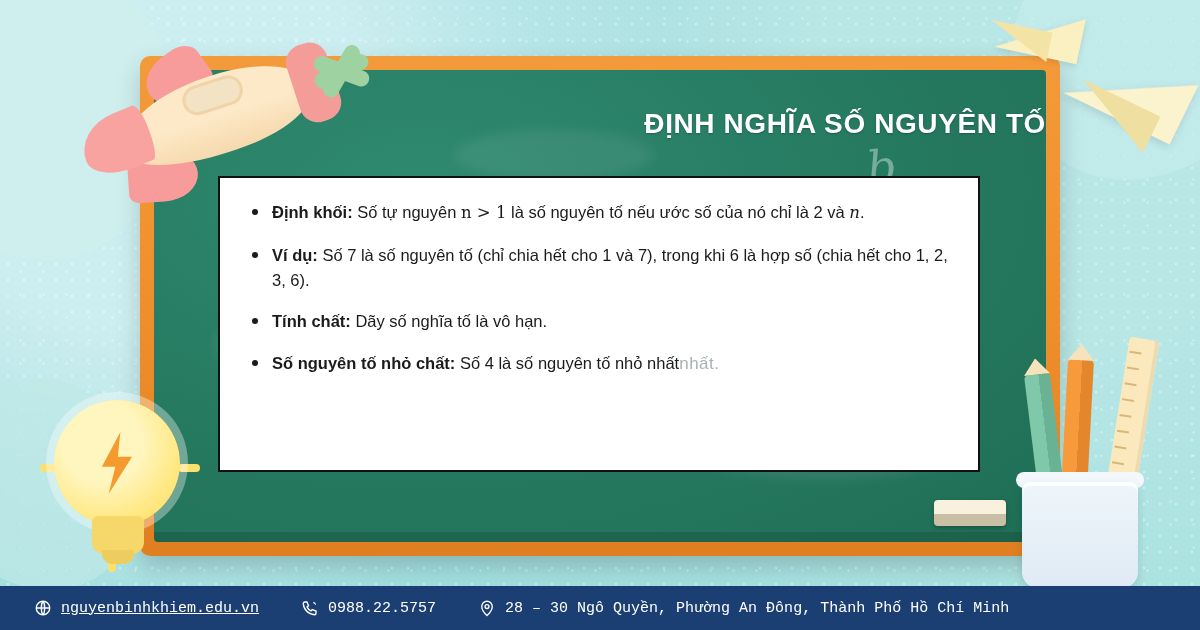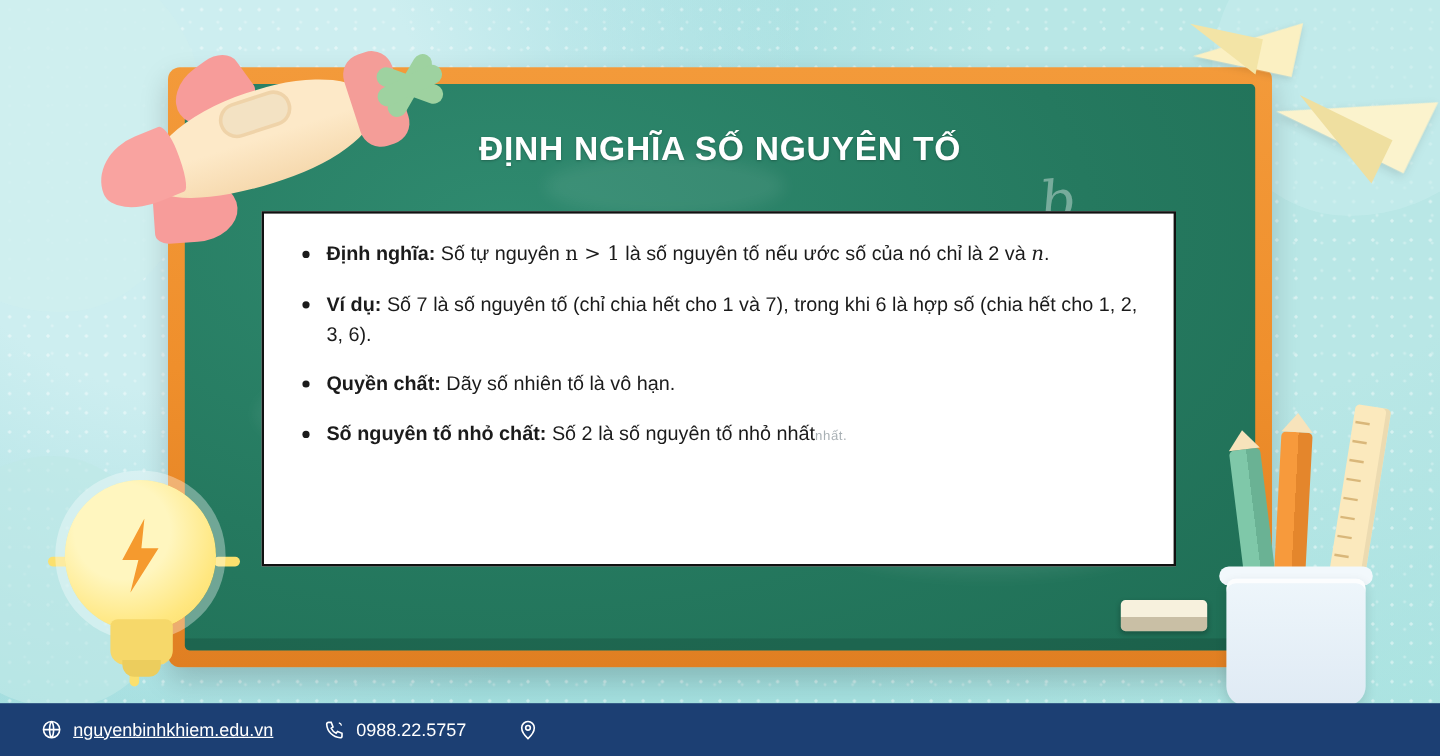--- a/index.html
+++ b/index.html
@@ -98,21 +98,21 @@
     color: rgba(255,255,255,.38);
     font-style: italic;
     transform: rotate(-6deg);
     user-select: none;
   }
 
   .board-title {
     position: absolute;
     top: 38px;
     left: 0; right: 0;
-    text-align: center;
+    text-align: right;
     color: #ffffff;
     font-size: 28px;
     font-weight: bold;
     letter-spacing: .6px;
     text-shadow: 0 1px 2px rgba(0,0,0,.25);
   }
 
   .board-tray {
     position: absolute;
     left: 0; right: 0; bottom: 0;
@@ -161,39 +161,39 @@
   .card li b { font-weight: bold; }
   .mathvar {
     font-family: "DejaVu Serif", serif;
     font-style: italic;
   }
   .mathexpr {
     font-family: "DejaVu Serif", serif;
   }
   .ghost {
     color: #9aa3a8;
-    font-size: 11px;
+    font-size: 17px;
     letter-spacing: .5px;
     opacity: .85;
   }
 
   
   .footer {
     position: absolute;
     left: 0; right: 0; bottom: 0;
     height: 44px;
     background: #1c3f73;
     display: flex;
     align-items: center;
     gap: 42px;
     padding: 0 34px;
     color: #ffffff;
     font-size: 15px;
   }
-  .footer-item { display: flex; align-items: center; gap: 9px; white-space: nowrap; }
+  .footer-item { display: flex; align-items: center; gap: 9px; white-space: nowrap; font-family: Liberation Mono, monospace; }
   .footer-item .ico { display: inline-flex; width: 18px; height: 18px; flex: 0 0 18px; }
   .footer-item a { color: #ffffff; text-decoration: underline; }
 
   
   .deco { position: absolute; }
 
   
   .rocket {
     left: 58px; top: 26px;
     width: 290px; height: 170px;
@@ -417,34 +417,34 @@
       <div class="board-title">ĐỊNH NGHĨA SỐ NGUYÊN TỐ</div>
       <div class="board-tray"></div>
       <div class="eraser"></div>
     </div>
   </div>
 
   <div class="card">
     <ul>
 
       <li>
-        <b>Định nghĩa:</b><span> Số tự nguyên </span><span class="mathexpr">n &gt; 1</span><span> là số nguyên tố nếu ước số của nó chỉ là 2 và </span><span class="mathvar">n</span><span>.</span>
+        <b>Định khối:</b><span> Số tự nguyên </span><span class="mathexpr">n &gt; 1</span><span> là số nguyên tố nếu ước số của nó chỉ là 2 và </span><span class="mathvar">n</span><span>.</span>
       </li>
 
       <li>
         <b>Ví dụ:</b><span> Số 7 là số nguyên tố (chỉ chia hết cho 1 và 7), trong khi 6 là hợp số (chia hết cho 1, 2, 3, 6).</span>
       </li>
 
       <li>
-        <b>Quyền chất:</b><span> Dãy số nhiên tố là vô hạn.</span>
+        <b>Tính chất:</b><span> Dãy số nghĩa tố là vô hạn.</span>
       </li>
 
 
       <li>
-        <b>Số nguyên tố nhỏ chất:</b><span> Số 2 là số nguyên tố nhỏ nhất</span><span class="ghost">nhất.</span>
+        <b>Số nguyên tố nhỏ chất:</b><span> Số 4 là số nguyên tố nhỏ nhất</span><span class="ghost">nhất.</span>
       </li>
 
     </ul>
   </div>
 
   <div class="deco rocket">
     <div class="rocket-fin-top"></div>
     <div class="rocket-fin-bot"></div>
     <div class="rocket-body"></div>
     <div class="rocket-nose"></div>
@@ -510,17 +510,18 @@
       <span>0988.22.5757</span>
     </div>
 
     <div class="footer-item">
       <span class="ico">
         <svg viewBox="0 0 24 24" width="18" height="18" fill="none" stroke="#ffffff" stroke-width="1.8">
           <path d="M12 22s7-6.3 7-12a7 7 0 1 0-14 0c0 5.7 7 12 7 12z"></path>
           <circle cx="12" cy="10" r="2.6"></circle>
         </svg>
       </span>
+      <span>28 – 30 Ngô Quyền, Phường An Đông, Thành Phố Hồ Chí Minh</span>
     </div>
 
   </div>
 
 </div>
 
 </body></html>

